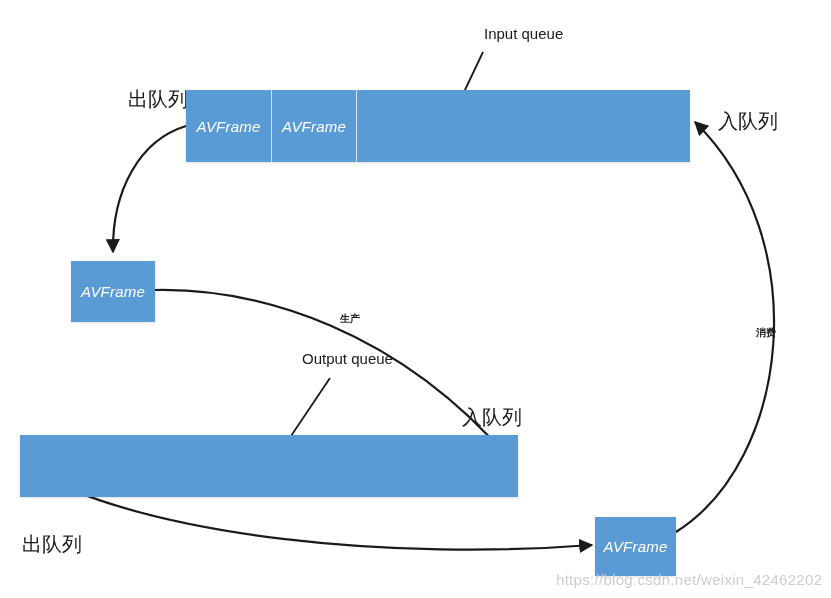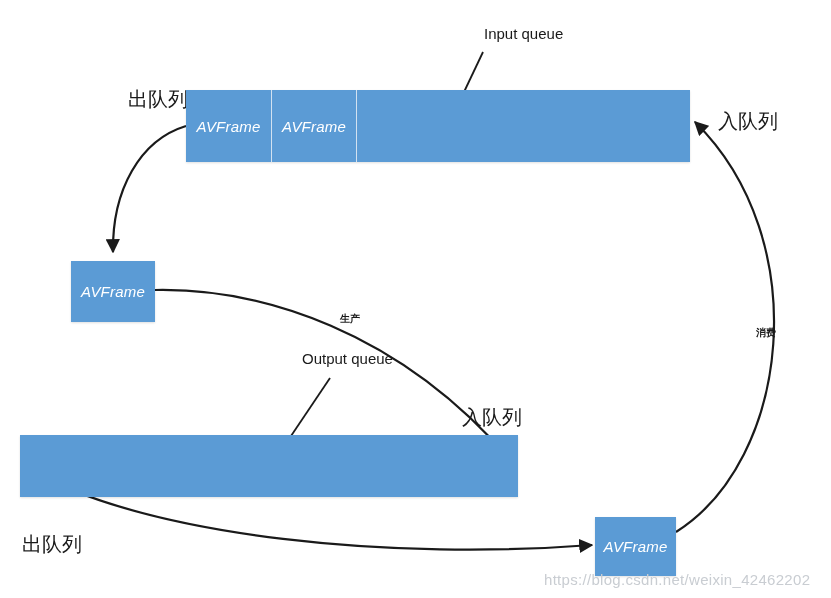--- a/index.html
+++ b/index.html
@@ -130,15 +130,15 @@
       <span></span>
     </div>
   </div>
 
   <div class="label cjk" style="left:22px; top:531px;">出队列</div>
 
   <div class="box" style="left:595px; top:517px; width:81px; height:59px;">
     <span>AVFrame</span>
   </div>
 
-  <div class="watermark" style="left:544px; top:571px;">https://blog.csdn.net/weixin_42462202</div>
+  <div class="watermark" style="left:556px; top:571px;">https://blog.csdn.net/weixin_42462202</div>
 
 </div>
 
 </body></html>

